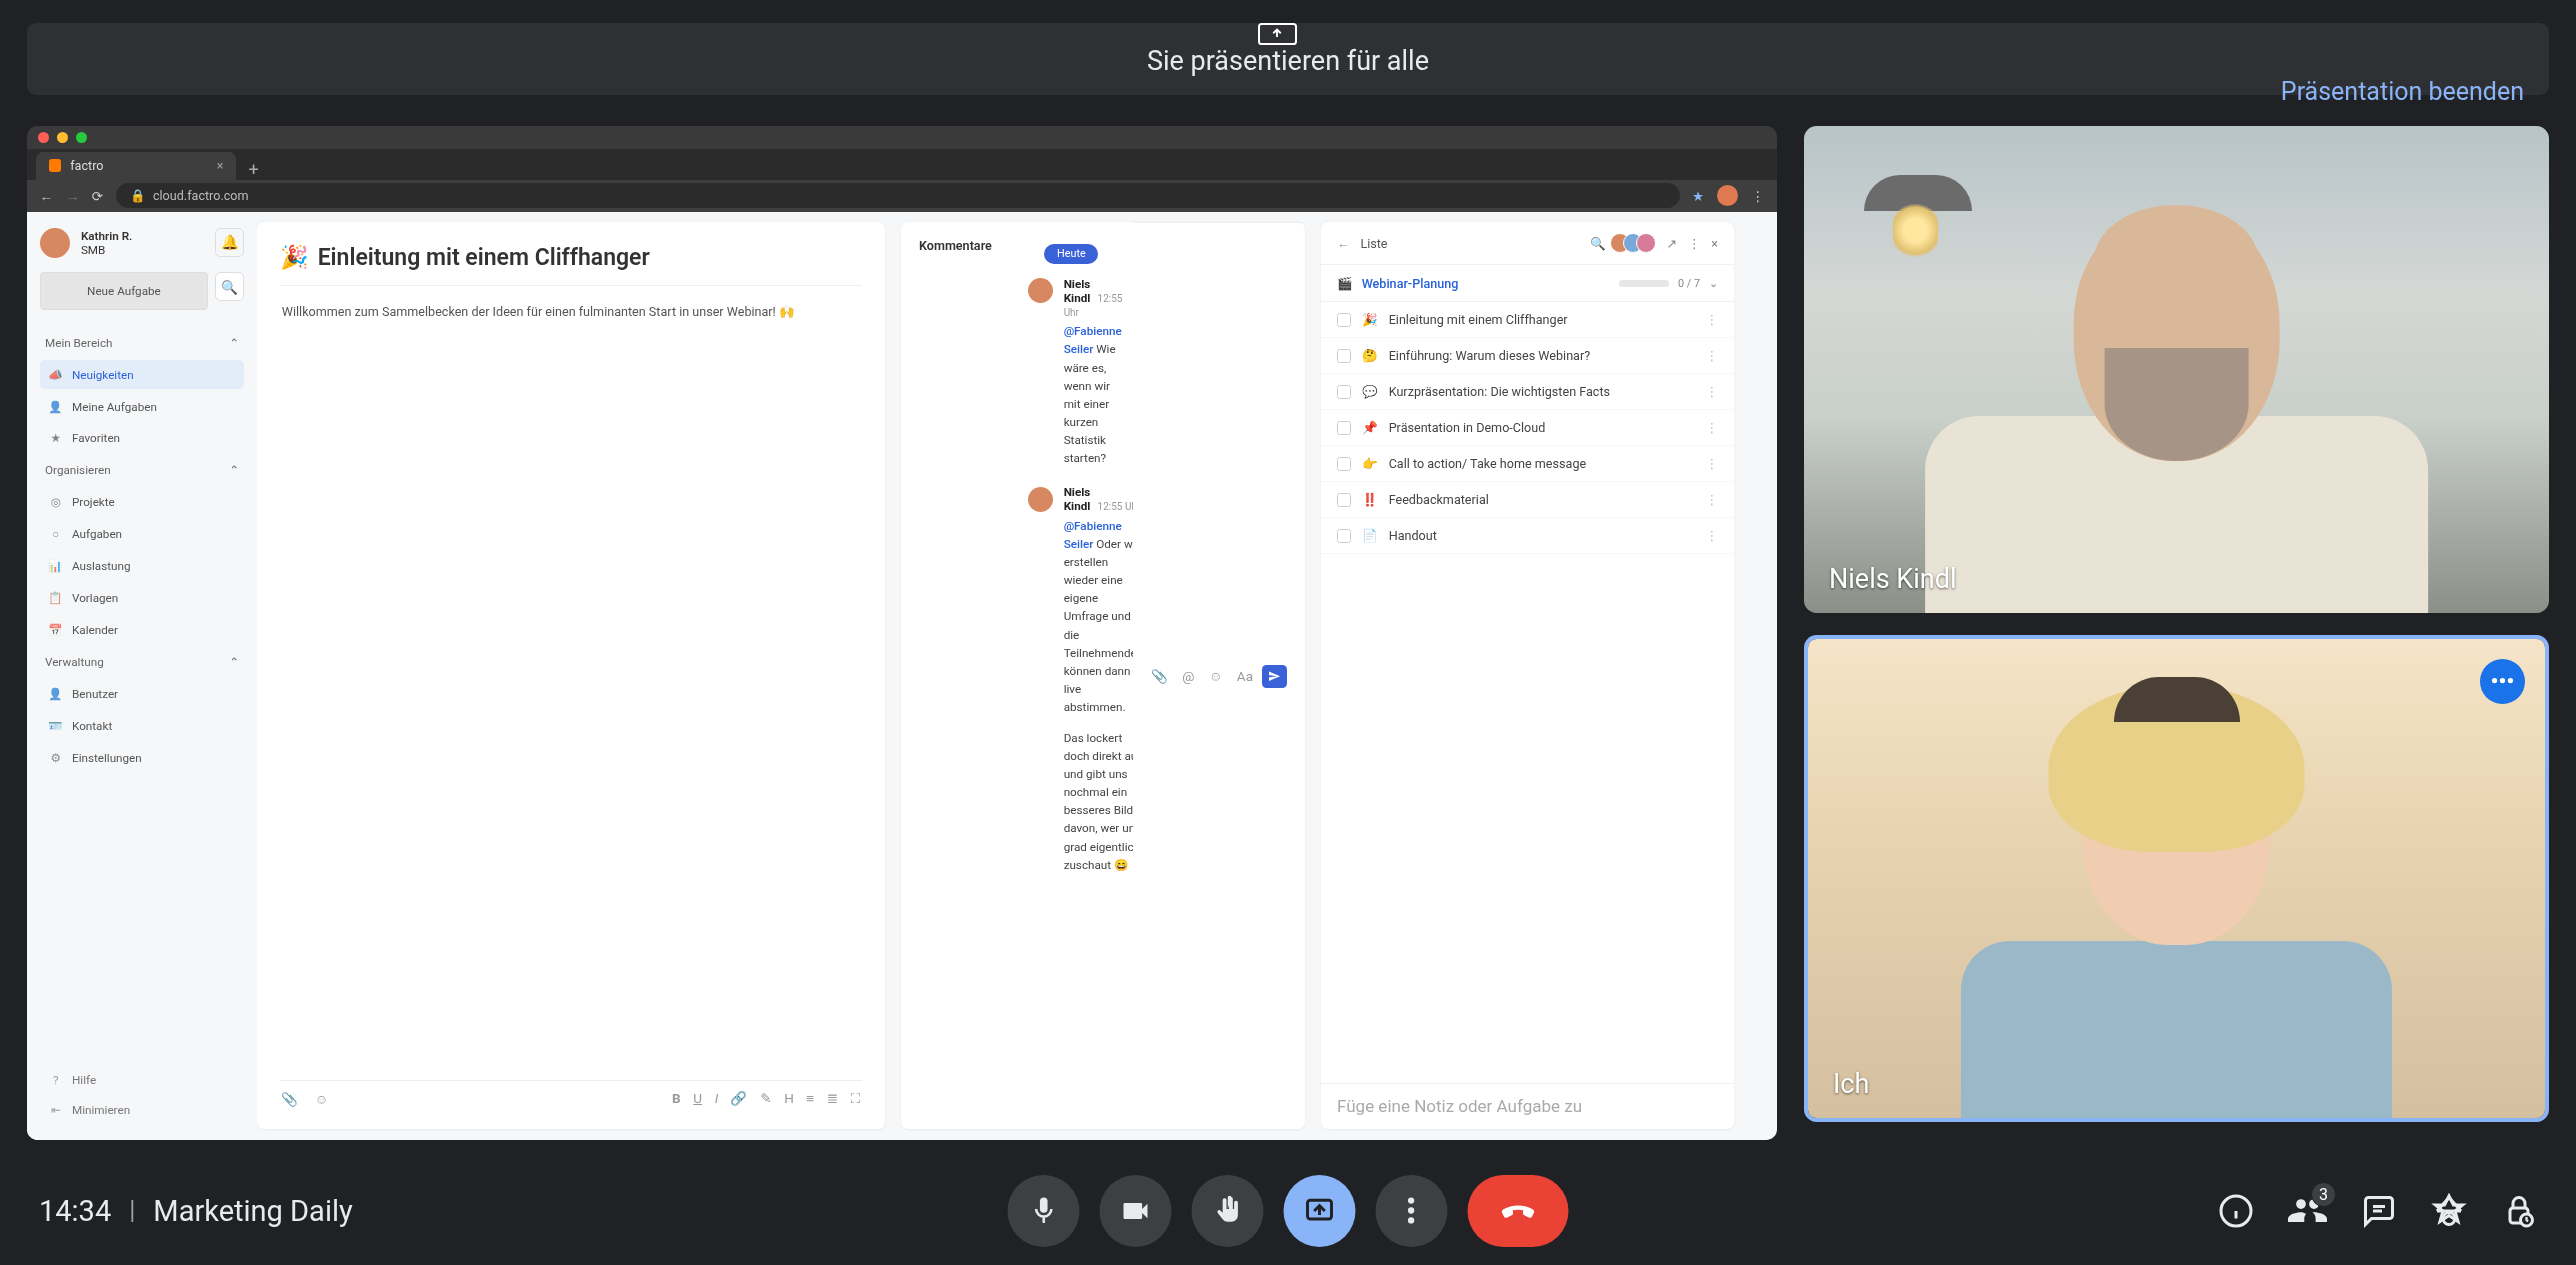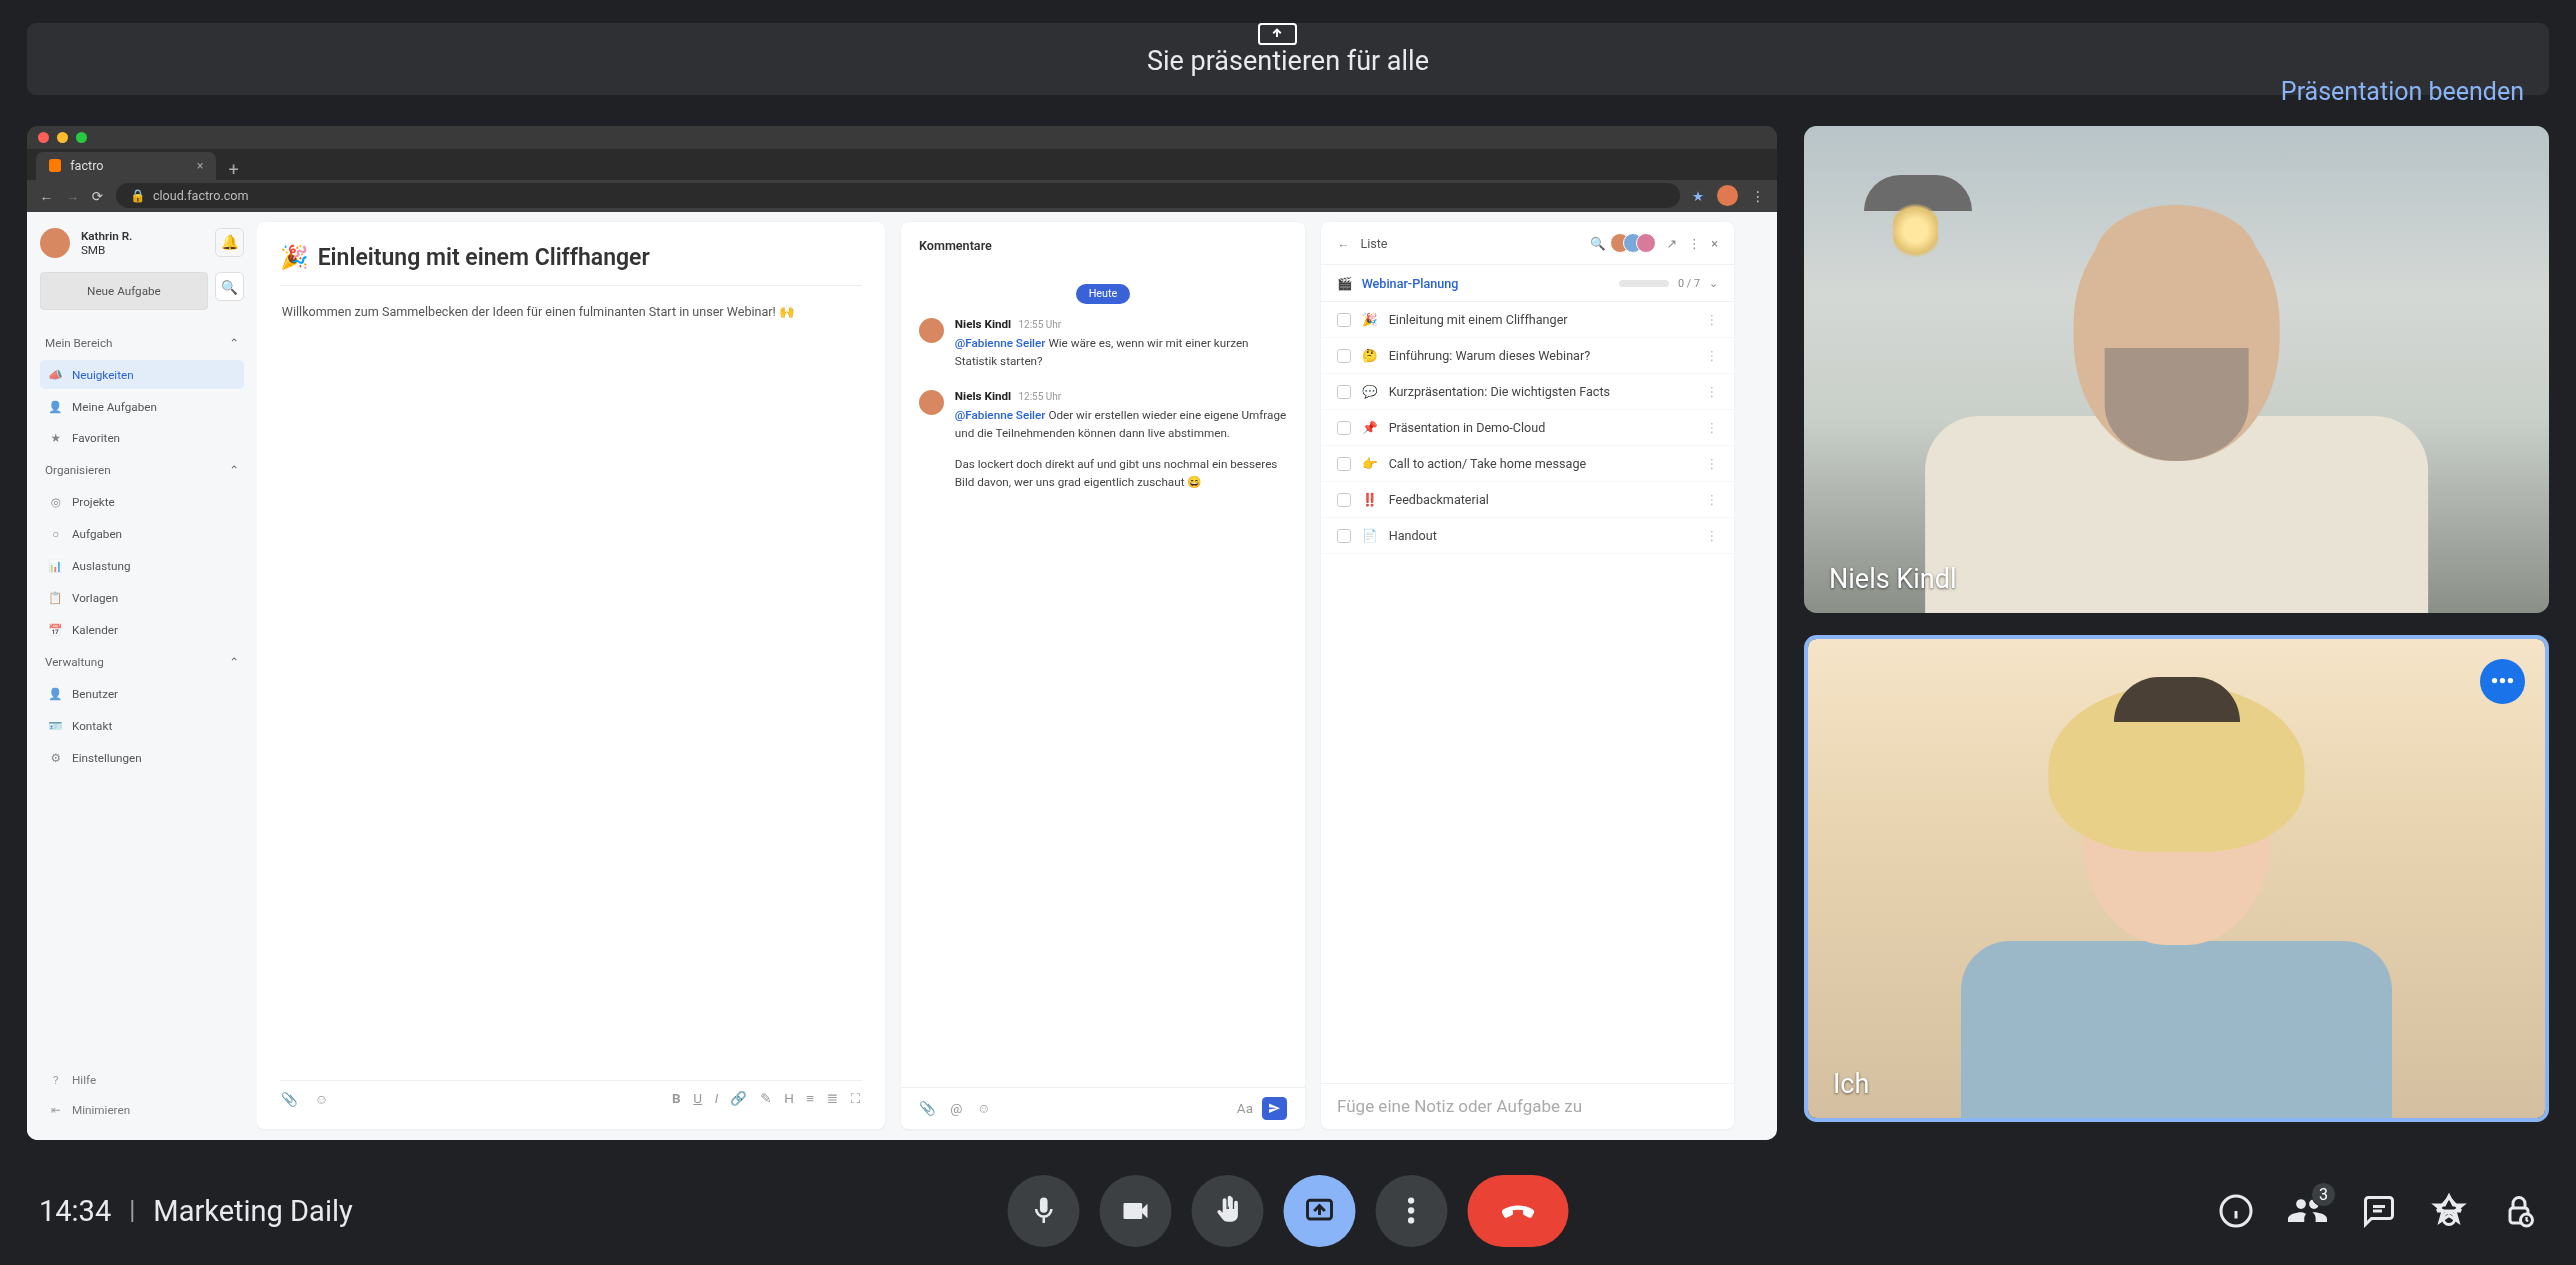--- a/index.html
+++ b/index.html
@@ -36,21 +36,21 @@
 .person2 { position:absolute; left:50%; bottom:0; transform:translateX(-50%); width:65%; height:92%; }
 .head2 { position:absolute; top:8%; left:50%; transform:translateX(-50%); width:188px; height:233px; background:#f0cdb0; border-radius:48% 48% 45% 45%; }
 .hair2 { position:absolute; top:-12%; left:-18%; right:-18%; height:72%; background:#e8d088; border-radius:50% 50% 40% 40%; z-index:-1; }
 .body2 { position:absolute; bottom:0; left:50%; transform:translateX(-50%); width:431px; height:40%; background:#9ab8c8; border-radius:49px 49px 0 0; }
 
 
 .browser-chrome { height: 23px; background:#3a3a3a; display:flex; align-items:center; padding:0 10.8px; gap:7.2px; }
 .traffic { width:11.7px; height:11.7px; border-radius:50%; }
 .t-red{background:#ff5f56;} .t-yel{background:#ffbd2e;} .t-grn{background:#27c93f;}
 .tab-bar { height:30.5px; background:#2b2b2b; display:flex; align-items:flex-end; padding-left:9px; }
-.tab { display:flex; align-items:center; gap:9px; background:#3e3e3e; color:#ddd; font-size:12.6px; padding:6.3px 12.6px; border-radius:7.2px 7.2px 0 0; width:180px; }
+.tab { display:flex; align-items:center; gap:9px; background:#3e3e3e; color:#ddd; font-size:12.6px; padding:6.3px 12.6px; border-radius:7.2px 7.2px 0 0; width:200px; }
 .tab .fav { width:12.6px; height:12.6px; background:#ff7a00; border-radius:2.7px; }
 .tab .close { margin-left:auto; opacity:.6; }
 .newtab { color:#aaa; font-size:18px; padding:0 12.6px; }
 .url-bar { height:32px; background:#3e3e3e; display:flex; align-items:center; padding:0 12.6px; gap:12.6px; color:#ccc; font-size:13.5px; }
 .url-input { flex:1; background:#2b2b2b; border-radius:16px; height:25px; display:flex; align-items:center; padding:0 14.4px; color:#bbb; font-size:12.6px; }
 .url-star { color:#8ab4f8; }
 .url-avatar { width:21.5px; height:21.5px; border-radius:50%; background:#e07850; }
 
 
 .factro { background:#f6f7f9; height:calc(100% - 86px); display:flex; color:#333; font-size:13.5px; }
@@ -71,21 +71,21 @@
 .f-bottom-item { display:flex; align-items:center; gap:9px; padding:6.3px 9px; font-size:11.7px; color:#777; cursor:pointer; }
 
 .f-main { flex:1; display:flex; gap:16px; padding:10.8px 0; overflow:hidden; }
 .f-card { background:#fff; border-radius:7.2px; box-shadow:0 0.9px 2.7px rgba(0,0,0,.06); display:flex; flex-direction:column; }
 .f-detail { width:628px; padding:21.5px 23px 12.6px; }
 .f-detail h2 { font-size:23px; font-weight:600; display:flex; align-items:center; gap:9px; padding-bottom:14.4px; border-bottom:0.9px solid #eee; }
 .f-detail-body { font-size:12.6px; color:#555; padding:16px 1.8px; line-height:1.6; flex:1; }
 .f-toolbar { display:flex; align-items:center; gap:16px; padding:9px 1.8px; border-top:0.9px solid #eee; color:#999; font-size:13.5px; }
 .f-toolbar .right { margin-left:auto; display:flex; gap:12.6px; }
 
-.f-comments { width:404px; display:flex; flex-direction:column; }
+.f-comments { width:404px; display:flex; flex-direction:row; }
 .f-comments-head { font-size:12.6px; font-weight:600; padding:16px 18px 9px; color:#333; }
 .f-comments-body { flex:1; overflow:auto; padding:9px 18px; }
 .f-date-sep { display:flex; justify-content:center; margin:12.6px 0; }
 .f-date-pill { background:#3a62d8; color:#fff; font-size:10.8px; padding:3.6px 12.6px; border-radius:10.8px; }
 .f-comment { display:flex; gap:10.8px; margin-bottom:18px; }
 .f-c-avatar { width:25px; height:25px; border-radius:50%; background:#d88860; flex-shrink:0; margin-top:1.8px; }
 .f-c-head { font-size:11.7px; }
 .f-c-head b { font-weight:700; color:#222; }
 .f-c-head .time { color:#999; font-size:10px; margin-left:7.2px; }
 .f-c-text { font-size:11.7px; color:#444; line-height:1.55; margin-top:3.6px; }

